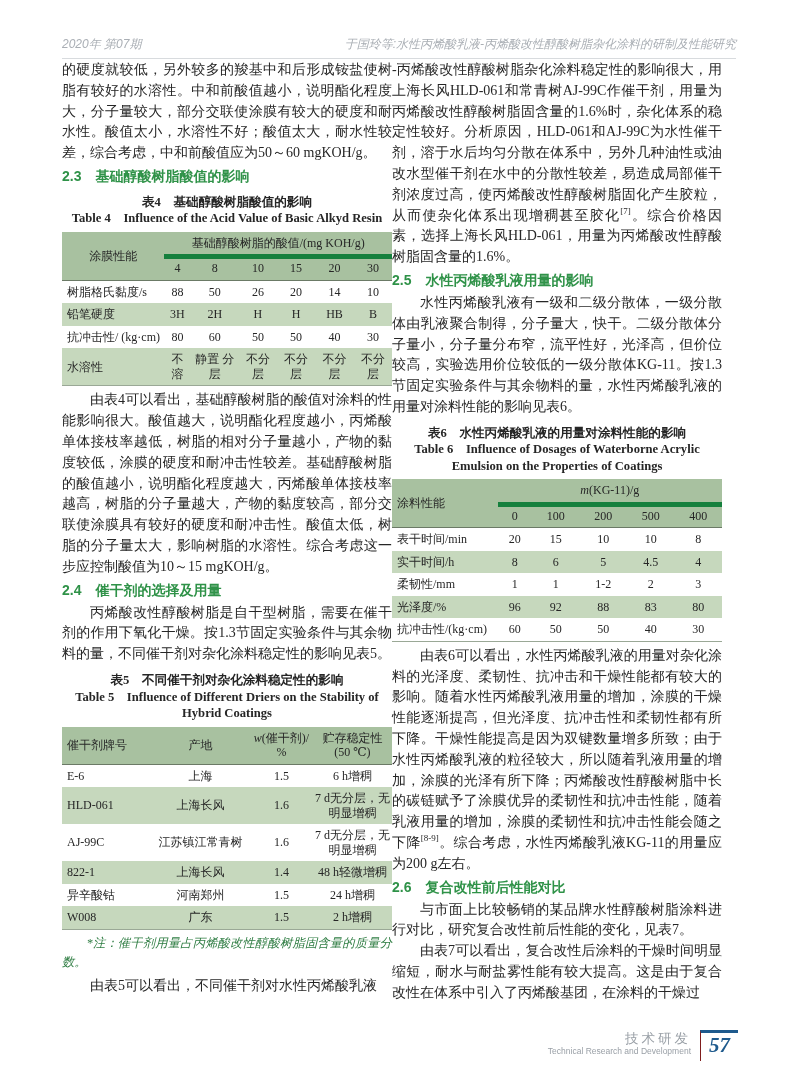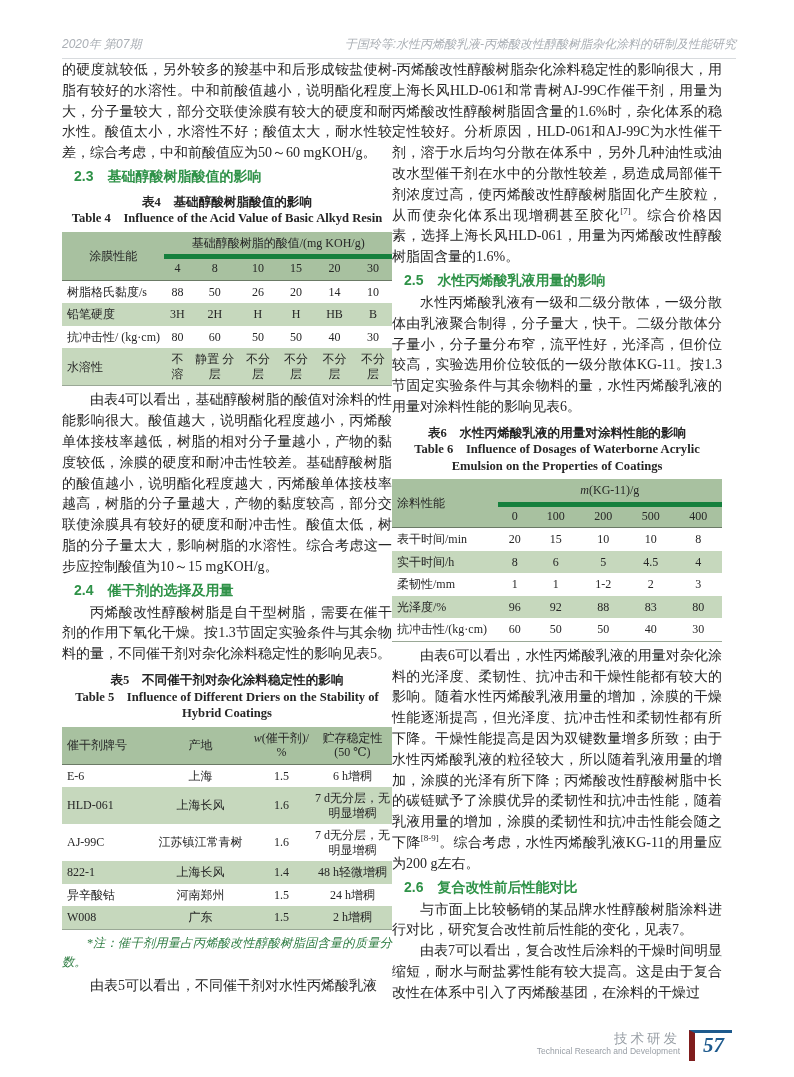--- a/index.html
+++ b/index.html
@@ -20,21 +20,21 @@
     font-style:italic;
   }
 
   .columns { position:absolute; top:60px; left:62px; width:674px; display:flex; }
   .col { width:330px; font-size:14px; line-height:20.8px; text-align:justify; }
 
   .col p { margin:0; text-indent:2em; }
   .col p.noindent { text-indent:0; }
 
   h3.section {
-    margin:2px 0 2px 12px; color:#2f9248; font-size:14px; line-height:21px;
+    margin:2px 0 2px 0; color:#2f9248; font-size:14px; line-height:21px;
     font-weight:bold; text-indent:0; text-align:left;
     font-family:"Liberation Sans","DejaVu Sans",sans-serif;
   }
 
   .tbl-caption { text-align:center; font-weight:bold; font-size:12.6px; line-height:16.5px; margin:7px 4px 5px 4px; text-indent:0 !important; }
   .tbl-caption .en { display:block; }
 
   table.data { width:100%; border-collapse:collapse; font-size:12px; line-height:14.5px; margin:0 0 4px 0; table-layout:auto; }
   table.data thead { background:#a8c1a0; }
   table.data thead th { font-weight:normal; padding:4px 2px; text-align:center; vertical-align:middle; }
@@ -47,28 +47,28 @@
   tr.stripe { background:#c6d8bd; }
 
   .tbl-note {
     color:#2f7d43; font-style:italic; font-size:12.3px; line-height:19px;
     text-align:justify; text-indent:2em; margin:2px 0 4px 0;
   }
   sup { font-size:9px; line-height:0; }
   .it { font-style:italic; }
 
   .page-footer {
-    position:absolute; right:62px; bottom:16px;
+    position:absolute; right:56px; bottom:16px;
     display:flex; align-items:flex-start; gap:9px;
   }
   .footer-text { text-align:right; color:#9aa0a7; padding-top:3px; }
   .footer-zh { font-size:13.5px; letter-spacing:3px; line-height:15px; font-family:"Liberation Sans","DejaVu Sans",sans-serif; }
   .footer-en { font-size:8.5px; line-height:11px; font-family:"Liberation Sans","DejaVu Sans",sans-serif; }
   .page-num-wrap {
-    border-left:6px solid #7f1d1d; border-top:3px solid #1e5a8d;
+    border-left:1px solid #7f1d1d; border-top:3px solid #1e5a8d;
     padding:1px 8px 5px 8px; margin-top:2px;
   }
   .page-num {
     color:#1e5a8d; font-size:21px; font-style:italic; font-weight:bold;
     font-family:"Liberation Serif","DejaVu Serif",serif; line-height:22px;
   }
 </style>
 </head>
 <body>
 

